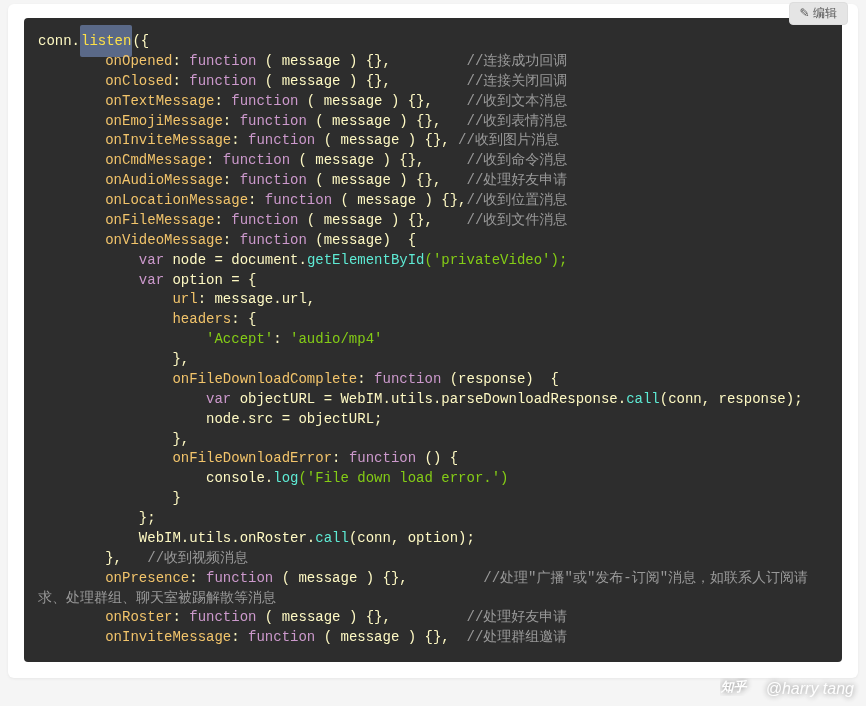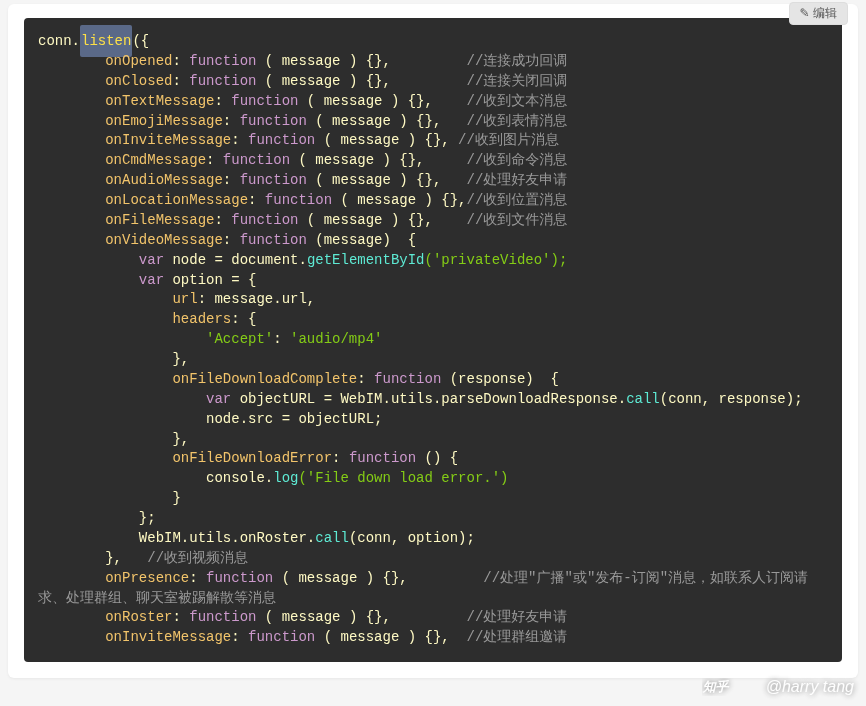--- a/index.html
+++ b/index.html
@@ -61,21 +61,22 @@
 .c-hl { background: #5a6988; color: #fde047; padding: 8px 1px; border-radius: 2px;}
 .watermark {
   position: absolute;
   right: 12px;
   bottom: 6px;
   color: #fff;
   font-size: 16px;
   font-style: italic;
   text-shadow: 0 0 6px rgba(0,0,0,0.6);
   display: flex;
-  gap: 24px;
+  align-items: center;
+  gap: 6px;
   opacity: 0.9;
 }
 .watermark svg { width: 40px; height: 18px; }
 </style>
 </head>
 <body>
 
 <div class="card">
   <div class="card-header">
     <button class="edit-btn">✎ <span>编辑</span></button>

